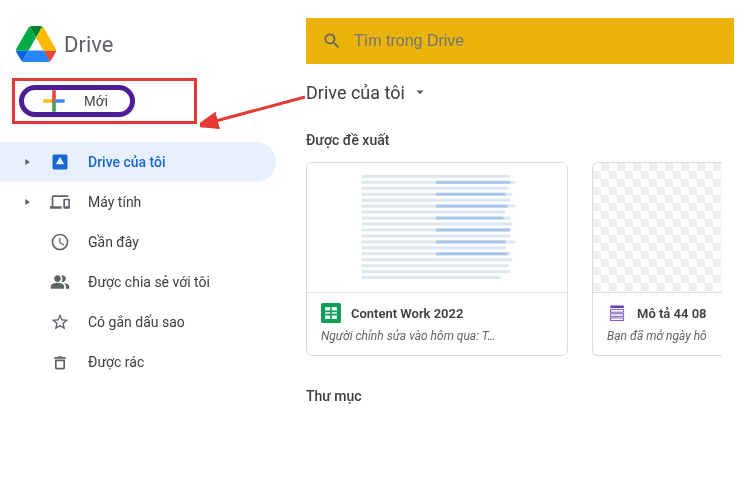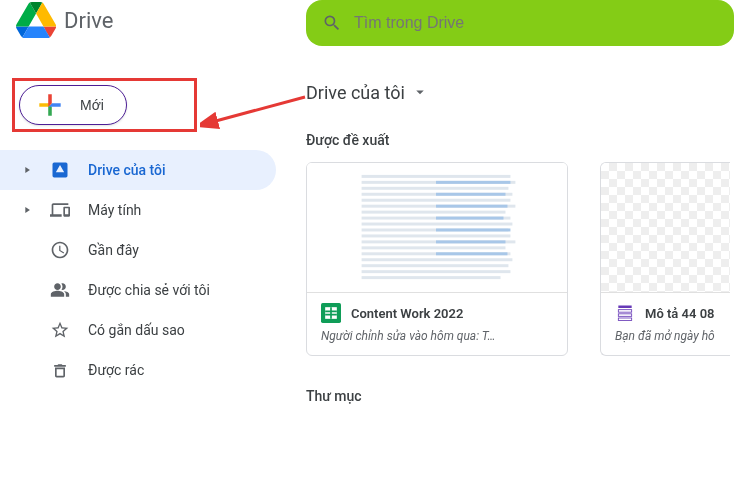--- a/index.html
+++ b/index.html
@@ -1,45 +1,45 @@
 <!DOCTYPE html>
 <html><head>
 <meta charset="utf-8">
 <style>
   * { box-sizing: border-box; margin: 0; padding: 0; }
   html, body { width: 750px; height: 500px; font-family: 'Roboto', Arial, sans-serif; background: #fff; overflow: hidden; }
   .root { display: flex; flex-direction: column; width: 100%; height: 100%; }
-  .header { display: flex; align-items: flex-start; height: 64px; padding: 0 16px; }
+  .header { display: flex; align-items: flex-end; height: 64px; padding: 0 16px; }
   .logo-wrap { display: flex; align-items: center; gap: 8px; width: 290px; }
   .logo { width: 40px; height: 40px; }
   .app-name { font-size: 22px; color: #5f6368; }
-  .search-wrap { flex: 1; display: flex; align-items: center; background: #84cc16; border-radius: 16px; height: 46px; padding: 0 16px; gap: 12px; }
+  .search-wrap { flex: 1; display: flex; align-items: center; background: #eab308; border-radius: 0; height: 46px; padding: 0 16px; gap: 12px; }
   .search-icon { width: 20px; height: 20px; fill: #5f6368; }
   .search-input { border: none; background: transparent; font-size: 16px; color: #5f6368; outline: none; flex: 1; }
   .body { flex: 1; display: flex; }
   .sidebar { width: 290px; padding: 8px 0; }
   .new-btn-wrap { padding: 6px 12px 18px 12px; position: relative; }
   .highlight-box { border: 3px solid #e53935; padding: 4px; width: 185px; }
-  .new-btn { display: flex; align-items: center; gap: 14px; background: #fff; border: 1px solid #4c1d95; border-radius: 24px; height: 40px; padding: 0 22px 0 14px; box-shadow: 0 1px 2px rgba(60,64,67,.15); cursor: pointer; }
+  .new-btn { display: flex; align-items: center; gap: 14px; background: #fff; border: 5px solid #4c1d95; border-radius: 24px; height: 32px; padding: 0 22px 0 14px; box-shadow: 0 1px 2px rgba(60,64,67,.15); cursor: pointer; }
   .plus-icon { width: 32px; height: 32px; }
   .new-label { font-size: 14px; color: #3c4043; font-weight: 500; }
   .nav { }
   .nav-item { display: flex; align-items: center; gap: 18px; height: 40px; padding: 0 12px 0 22px; border-radius: 0 20px 20px 0; margin-right: 14px; cursor: pointer; font-size: 14px; color: #3c4043; }
   .nav-item.active { background: #e8f0fe; color: #1967d2; font-weight: 500; }
   .nav-item.active .nav-icon { fill: #1967d2; }
   .nav-expand { width: 10px; display: flex; justify-content: center; }
   .nav-expand svg { width: 10px; height: 10px; fill: #5f6368; }
   .nav-icon { width: 20px; height: 20px; fill: #5f6368; flex-shrink: 0; }
   .nav-icon-wrap { width: 20px; height: 20px; display: flex; align-items: center; justify-content: center; }
   .nav-label { flex: 1; }
   .main { flex: 1; padding: 0 0 0 16px; }
   .breadcrumb { display: flex; align-items: center; gap: 6px; height: 56px; font-size: 18px; color: #3c4043; cursor: pointer; }
   .breadcrumb svg { width: 18px; height: 18px; fill: #5f6368; }
   .section-title { font-size: 14px; color: #3c4043; font-weight: 500; margin: 12px 6px 14px 0; }
-  .suggestions { display: flex; gap: 32px; }
+  .suggestions { display: flex; gap: 24px; }
   .card { width: 262px; border: 1px solid #dadce0; border-radius: 6px; overflow: hidden; cursor: pointer; }
   .card-thumb { height: 130px; background: #fff; display: flex; align-items: center; justify-content: center; border-bottom: 1px solid #e0e0e0; }
   .card-thumb svg { width: 100%; height: 100%; }
   .card-footer { padding: 10px 14px 12px 14px; }
   .card-title-row { display: flex; align-items: center; gap: 10px; }
   .card-file-icon { width: 20px; height: 20px; flex-shrink: 0; }
   .card-title { font-size: 13px; font-weight: 600; color: #3c4043; white-space: nowrap; overflow: hidden; text-overflow: ellipsis; }
   .card-sub { font-size: 12px; color: #5f6368; margin-top: 6px; white-space: nowrap; overflow: hidden; text-overflow: ellipsis; font-style: italic; }
   .card.partial { width: 130px; border-right: none; border-radius: 6px 0 0 6px; }
   .checker { background-image:

